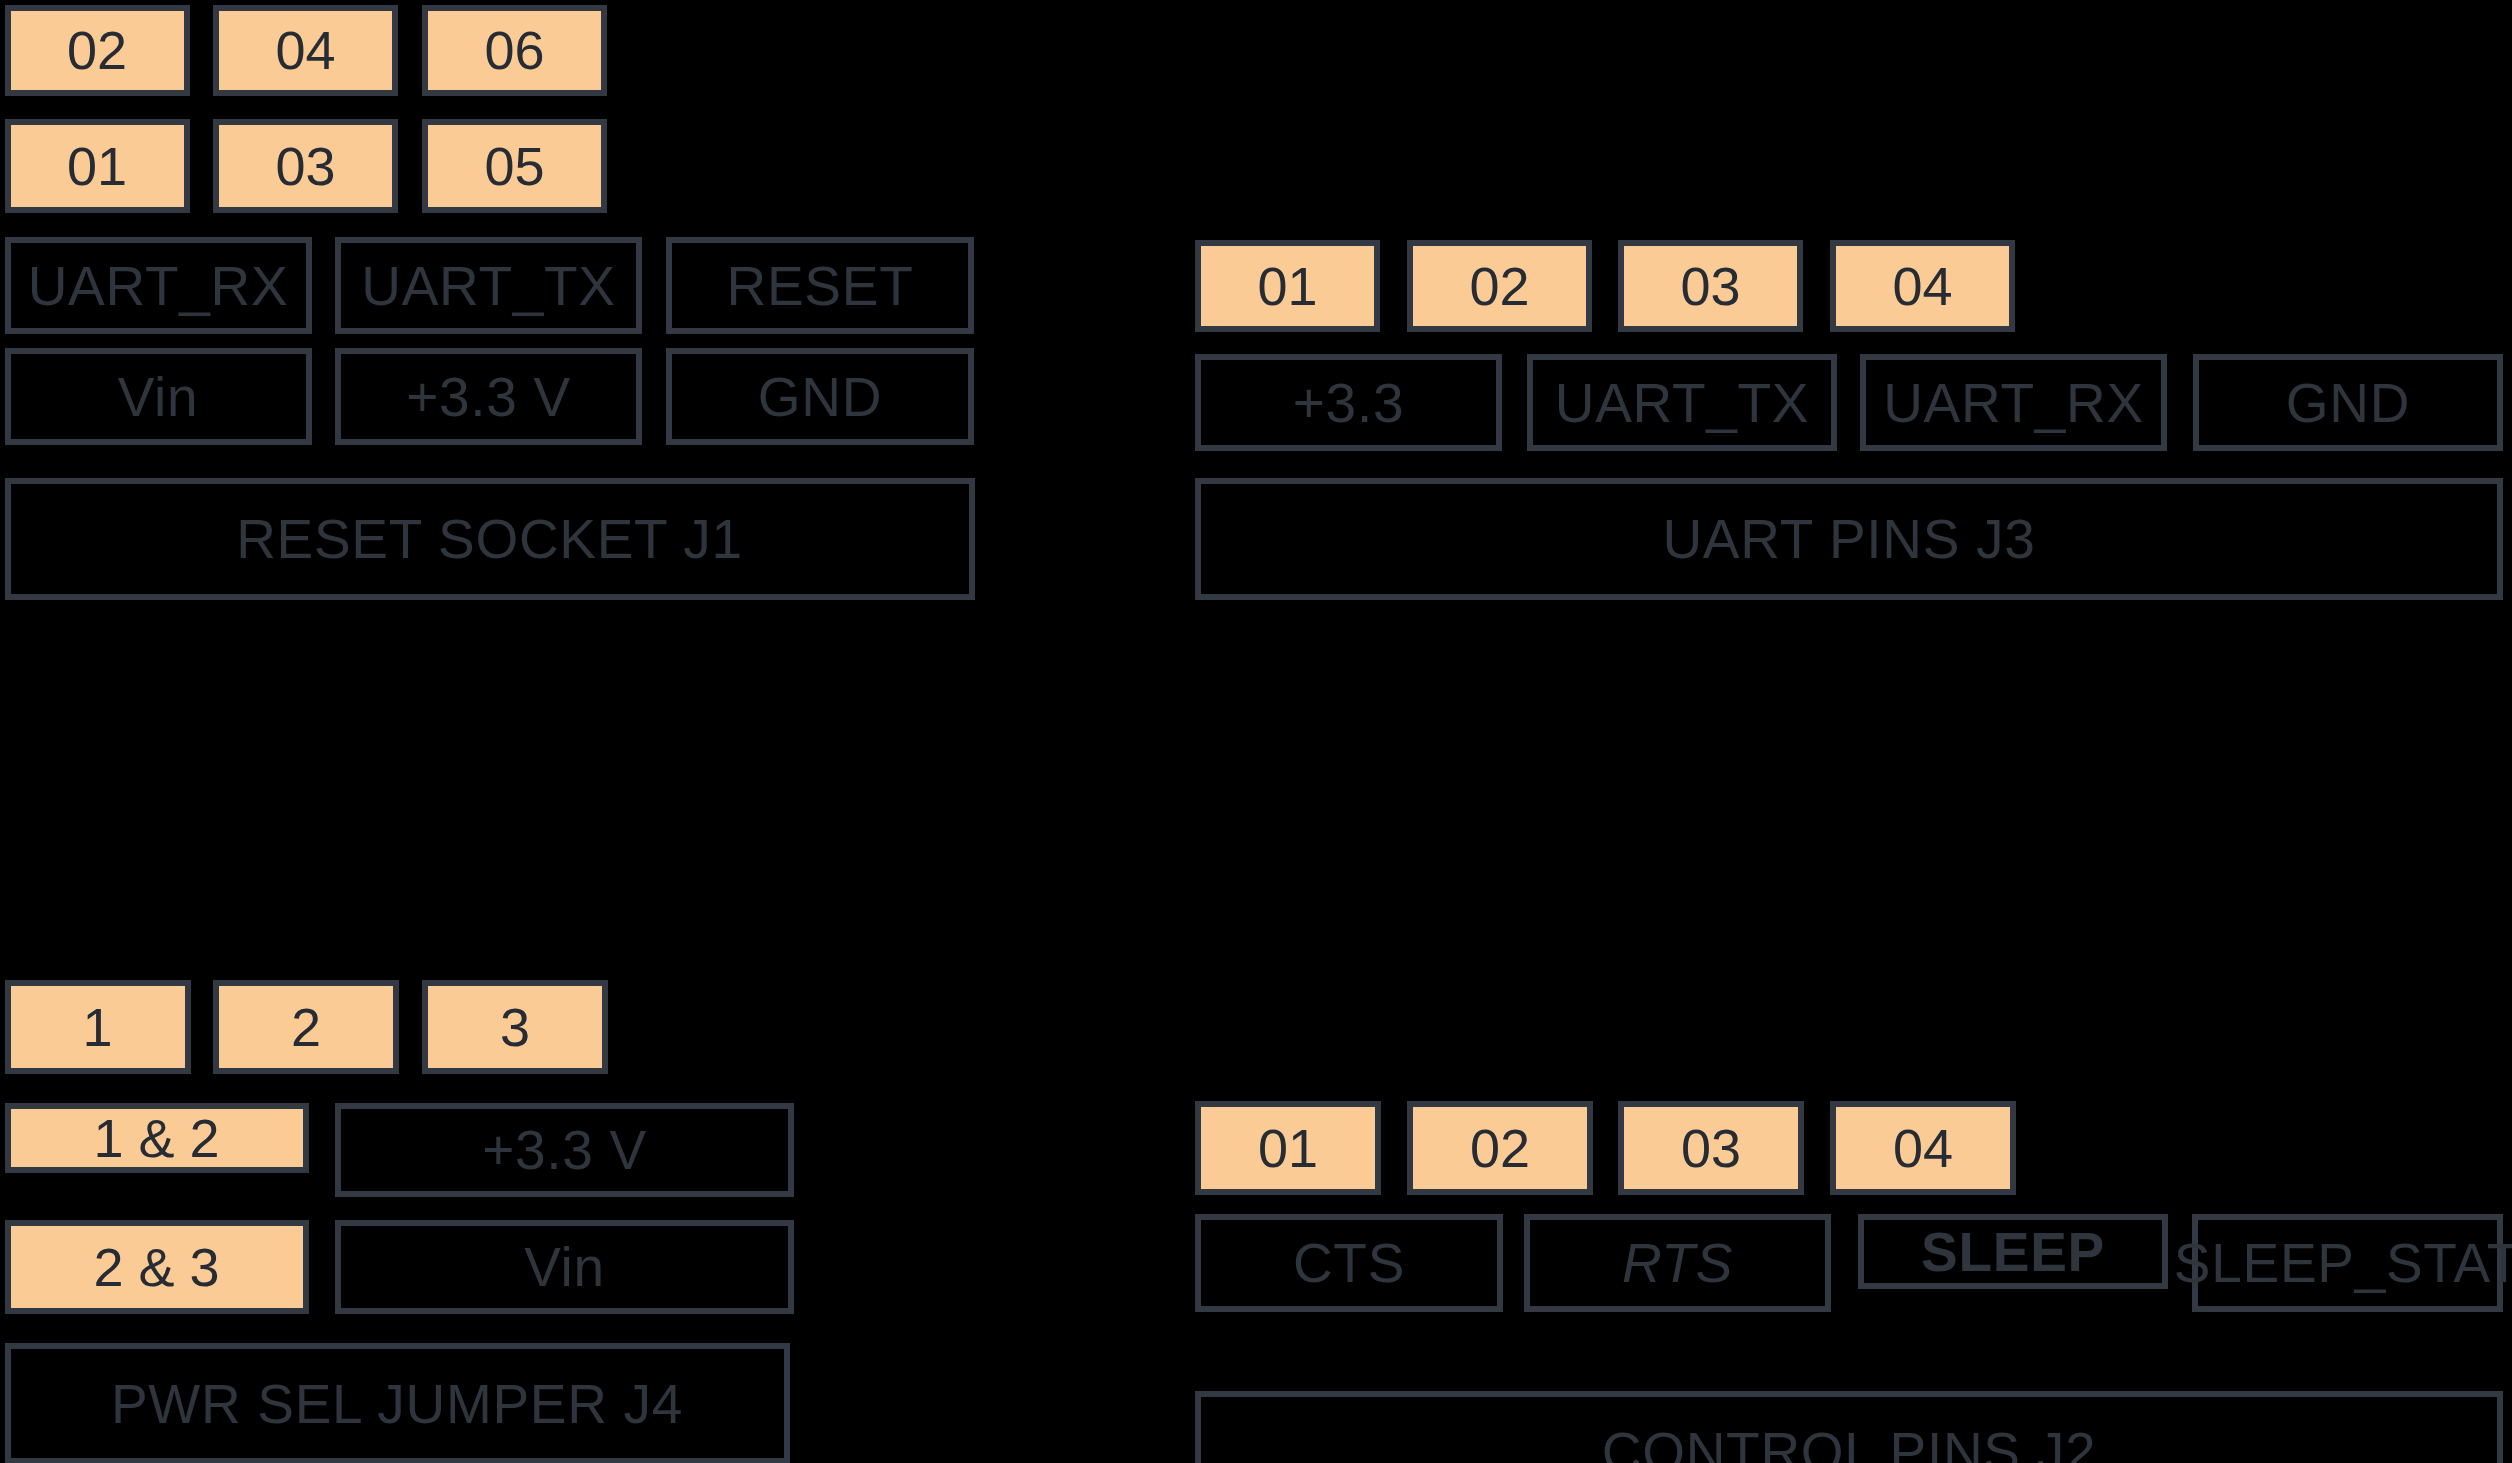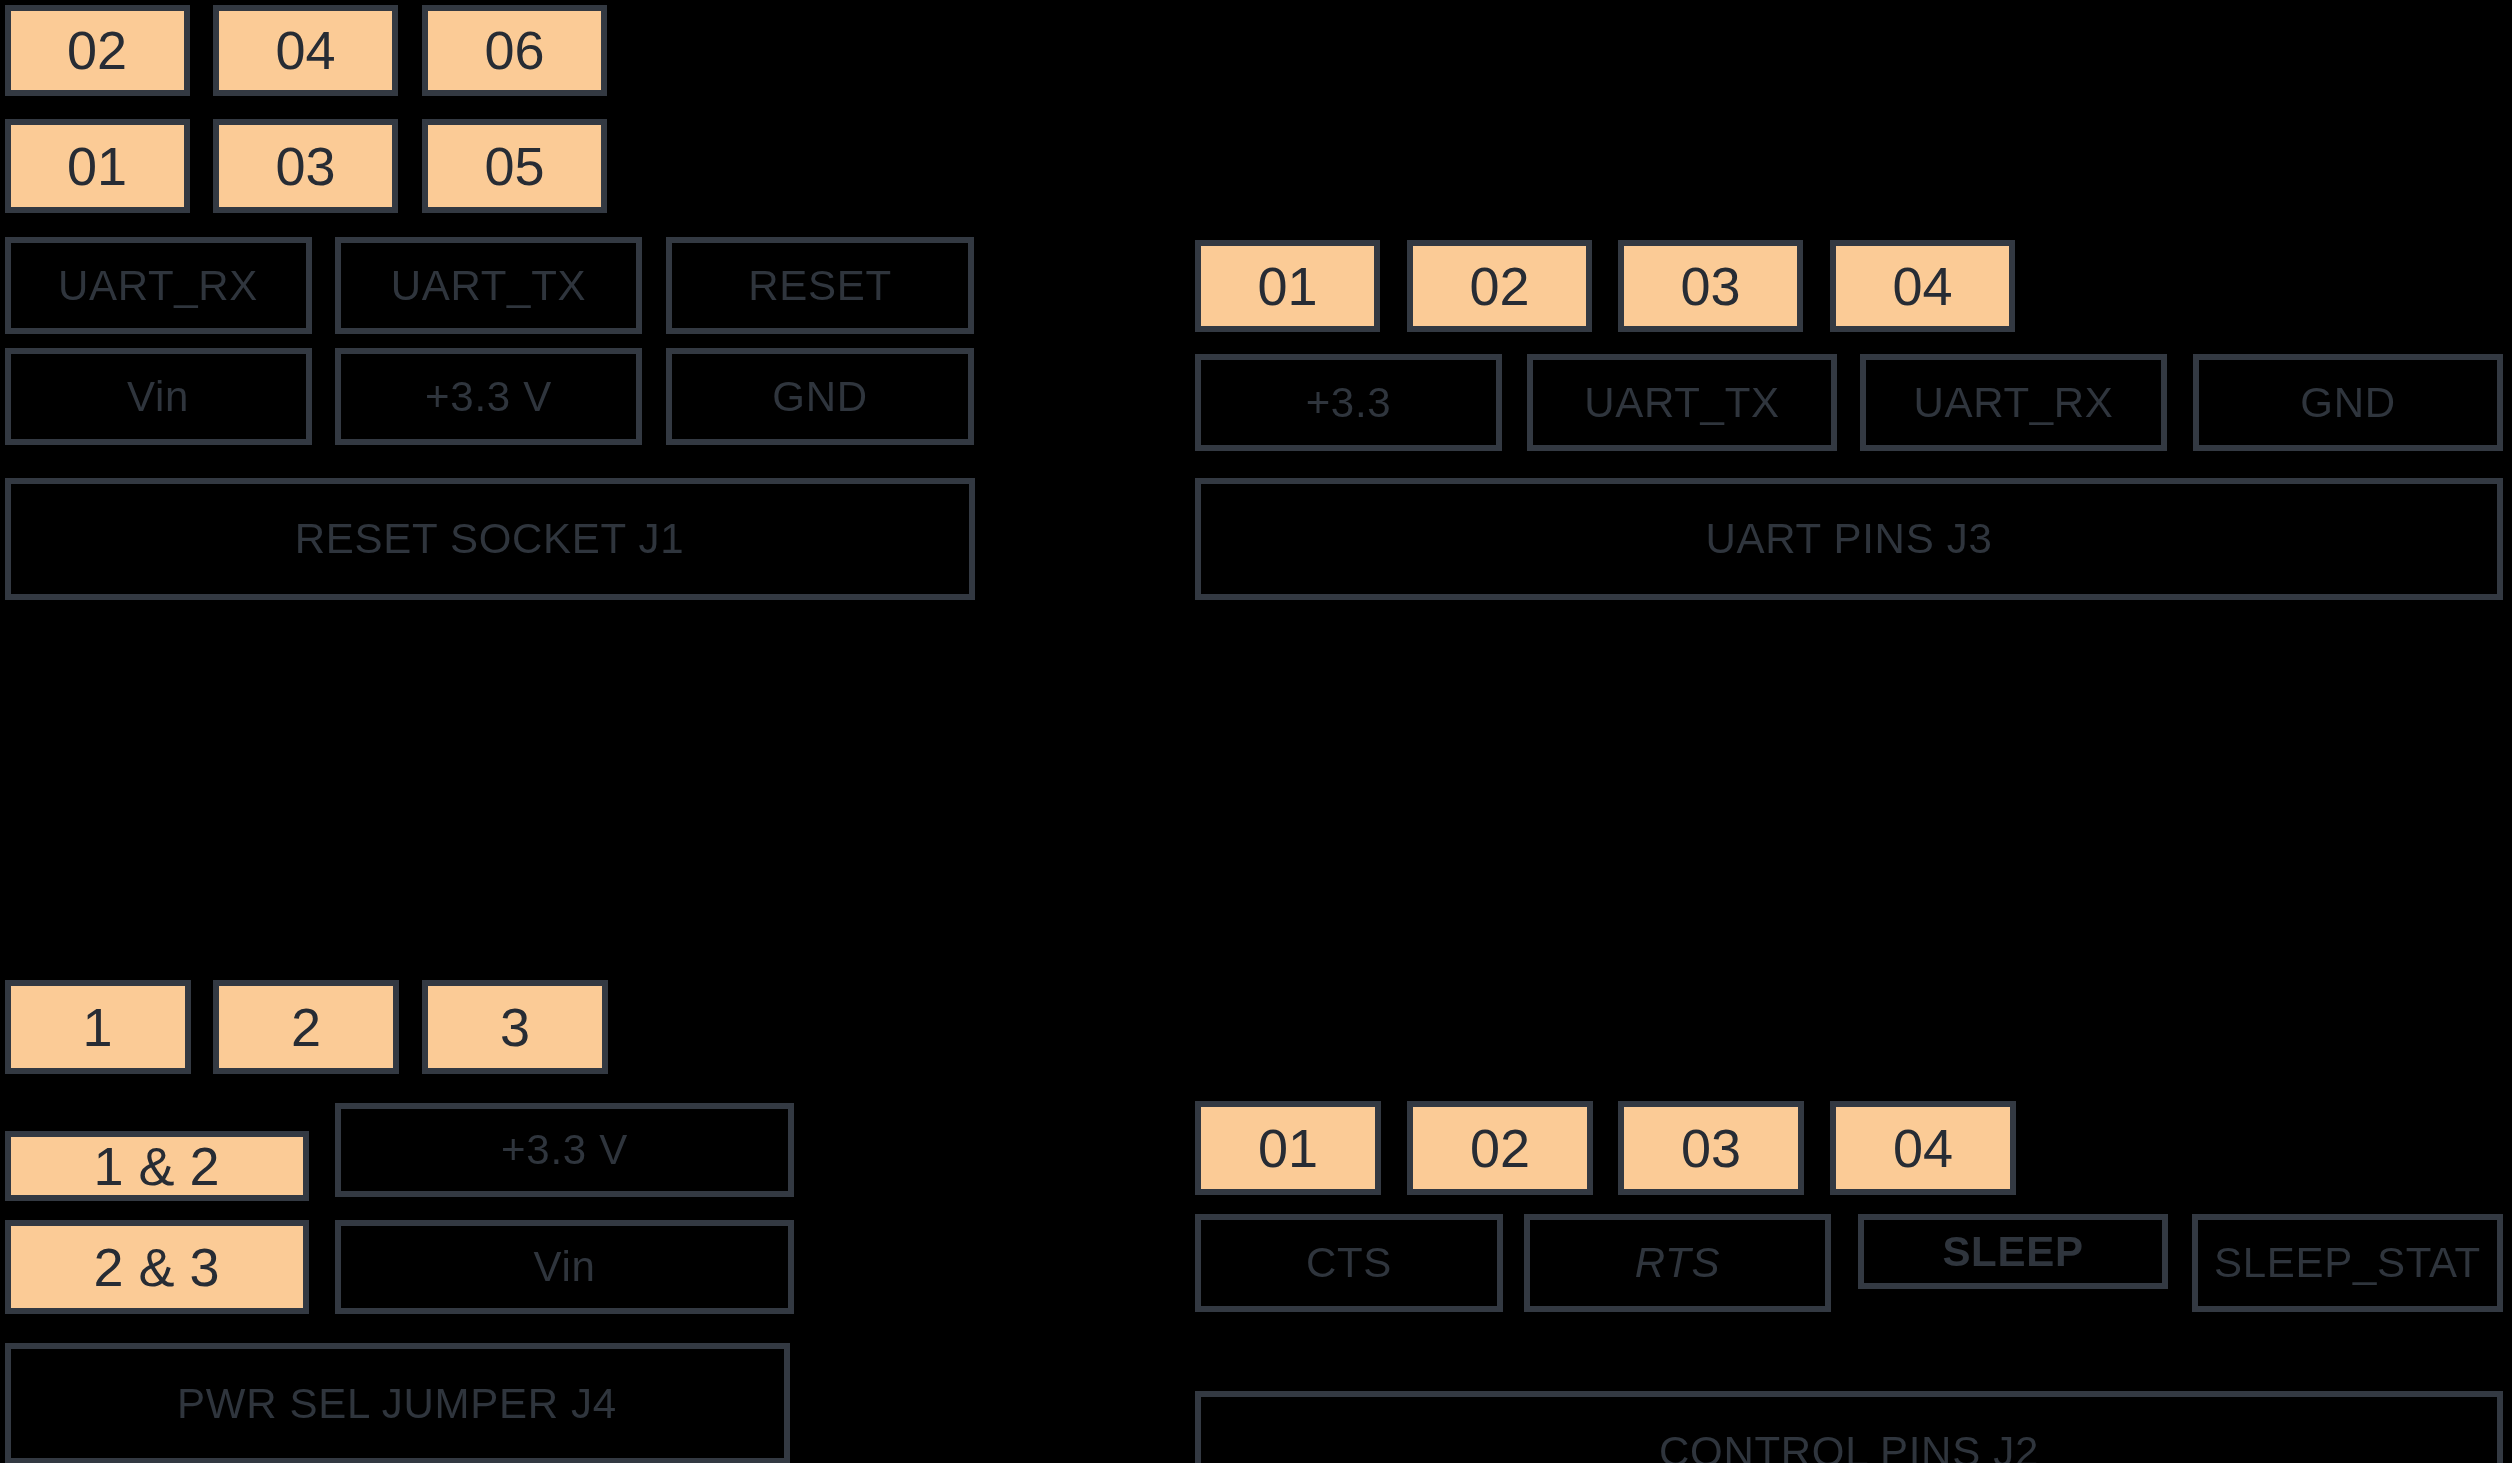--- a/index.html
+++ b/index.html
@@ -27,21 +27,21 @@
     white-space:nowrap;
   }
   .pin{
     background:var(--pin-fill);
     color:var(--pin-text);
     font-size:54px;
   }
   .lbl{
     background:var(--background);
     color:var(--label-text);
-    font-size:42px;
+    font-size:55px;
     letter-spacing:0.7px;
   }
 </style>
 </head>
 <body>
 
 <div class="canvas">
 
   <section>
     <div class="box pin" style="left:4.5px;top:4.5px;width:185px;height:91px;">02</div>
@@ -75,21 +75,21 @@
     <div class="box lbl" style="left:2193px;top:354px;width:310px;height:97px;">GND</div>
 
     <div class="box lbl" style="left:1195px;top:478px;width:1308px;height:122px;">UART PINS J3</div>
   </section>
 
   <section>
     <div class="box pin" style="left:4.5px;top:980px;width:186px;height:94px;">1</div>
     <div class="box pin" style="left:213px;top:980px;width:186px;height:94px;">2</div>
     <div class="box pin" style="left:422px;top:980px;width:186px;height:94px;">3</div>
 
-    <div class="box pin" style="left:4.5px;top:1103px;width:304px;height:70px;margin-top:28px;">1 &amp; 2</div>
+    <div class="box pin" style="left:4.5px;top:1103px;width:304px;height:70px;">1 &amp; 2</div>
     <div class="box lbl" style="left:335px;top:1103px;width:459px;height:94px;">+3.3 V</div>
 
     <div class="box pin" style="left:4.5px;top:1220px;width:304px;height:94px;">2 &amp; 3</div>
     <div class="box lbl" style="left:335px;top:1220px;width:459px;height:94px;">Vin</div>
 
     <div class="box lbl" style="left:4.5px;top:1343px;width:785px;height:121px;">PWR SEL JUMPER J4</div>
   </section>
 
   <section>
     <div class="box pin" style="left:1195px;top:1101px;width:186px;height:94px;">01</div>

